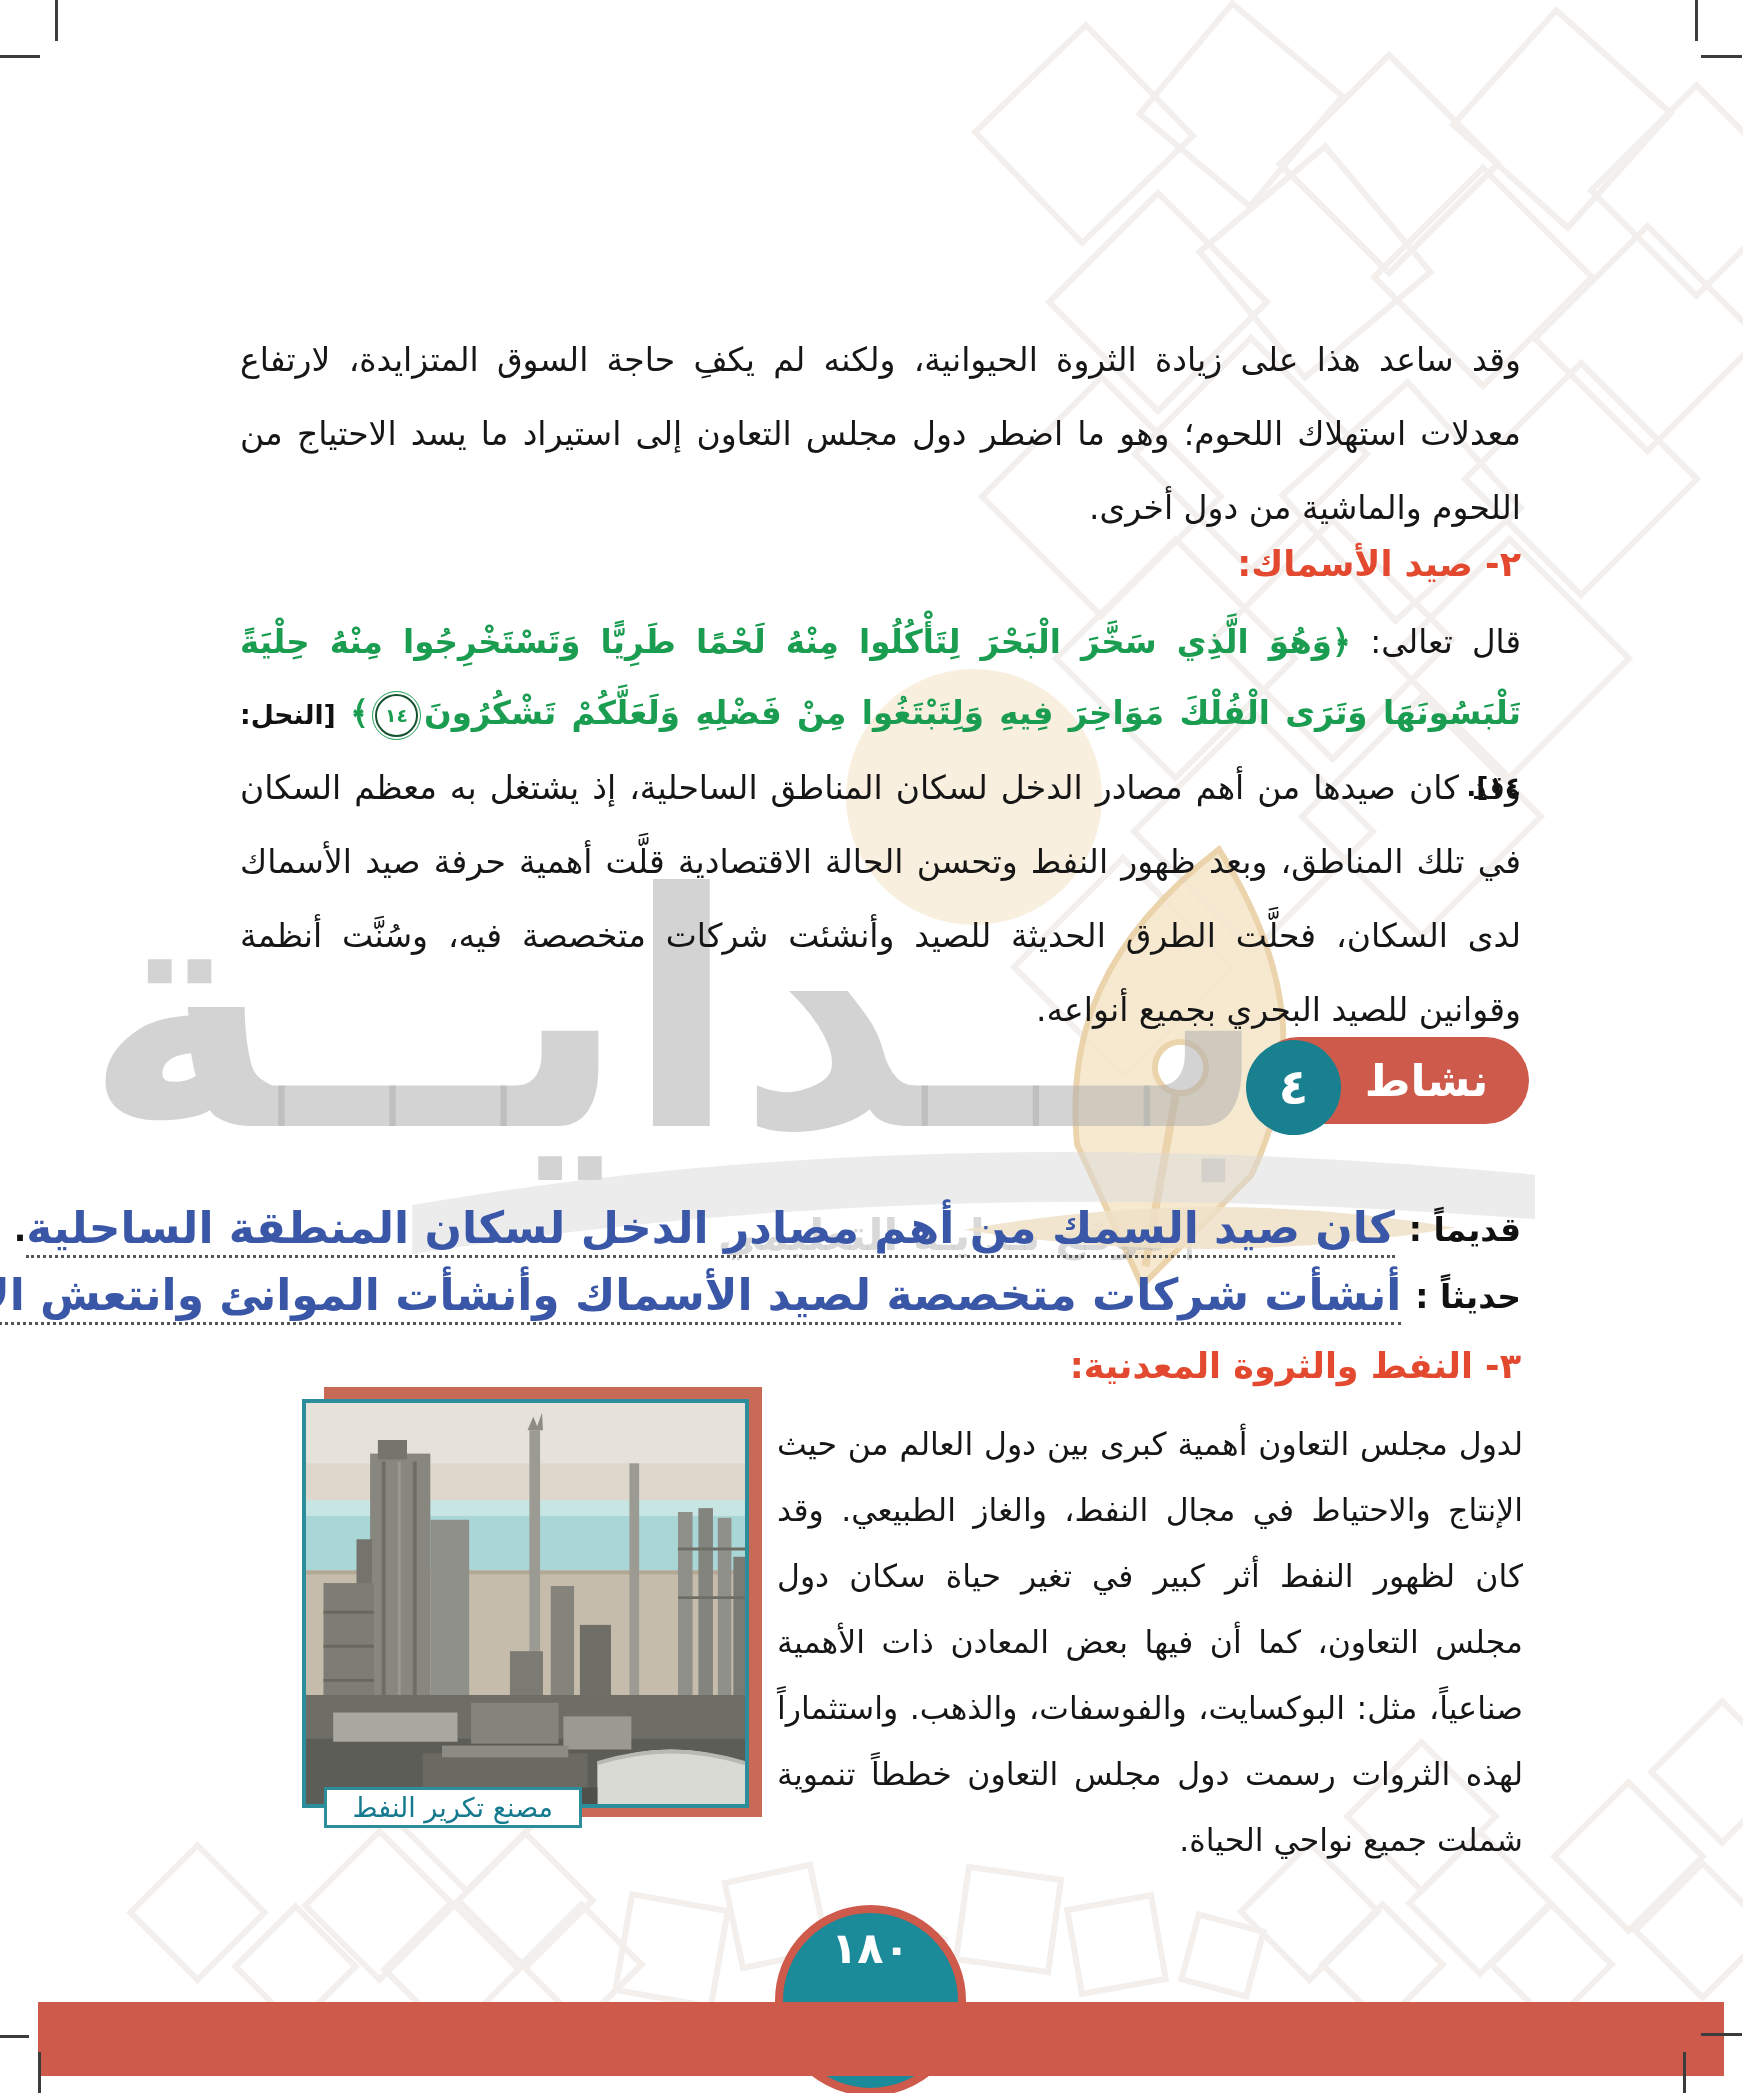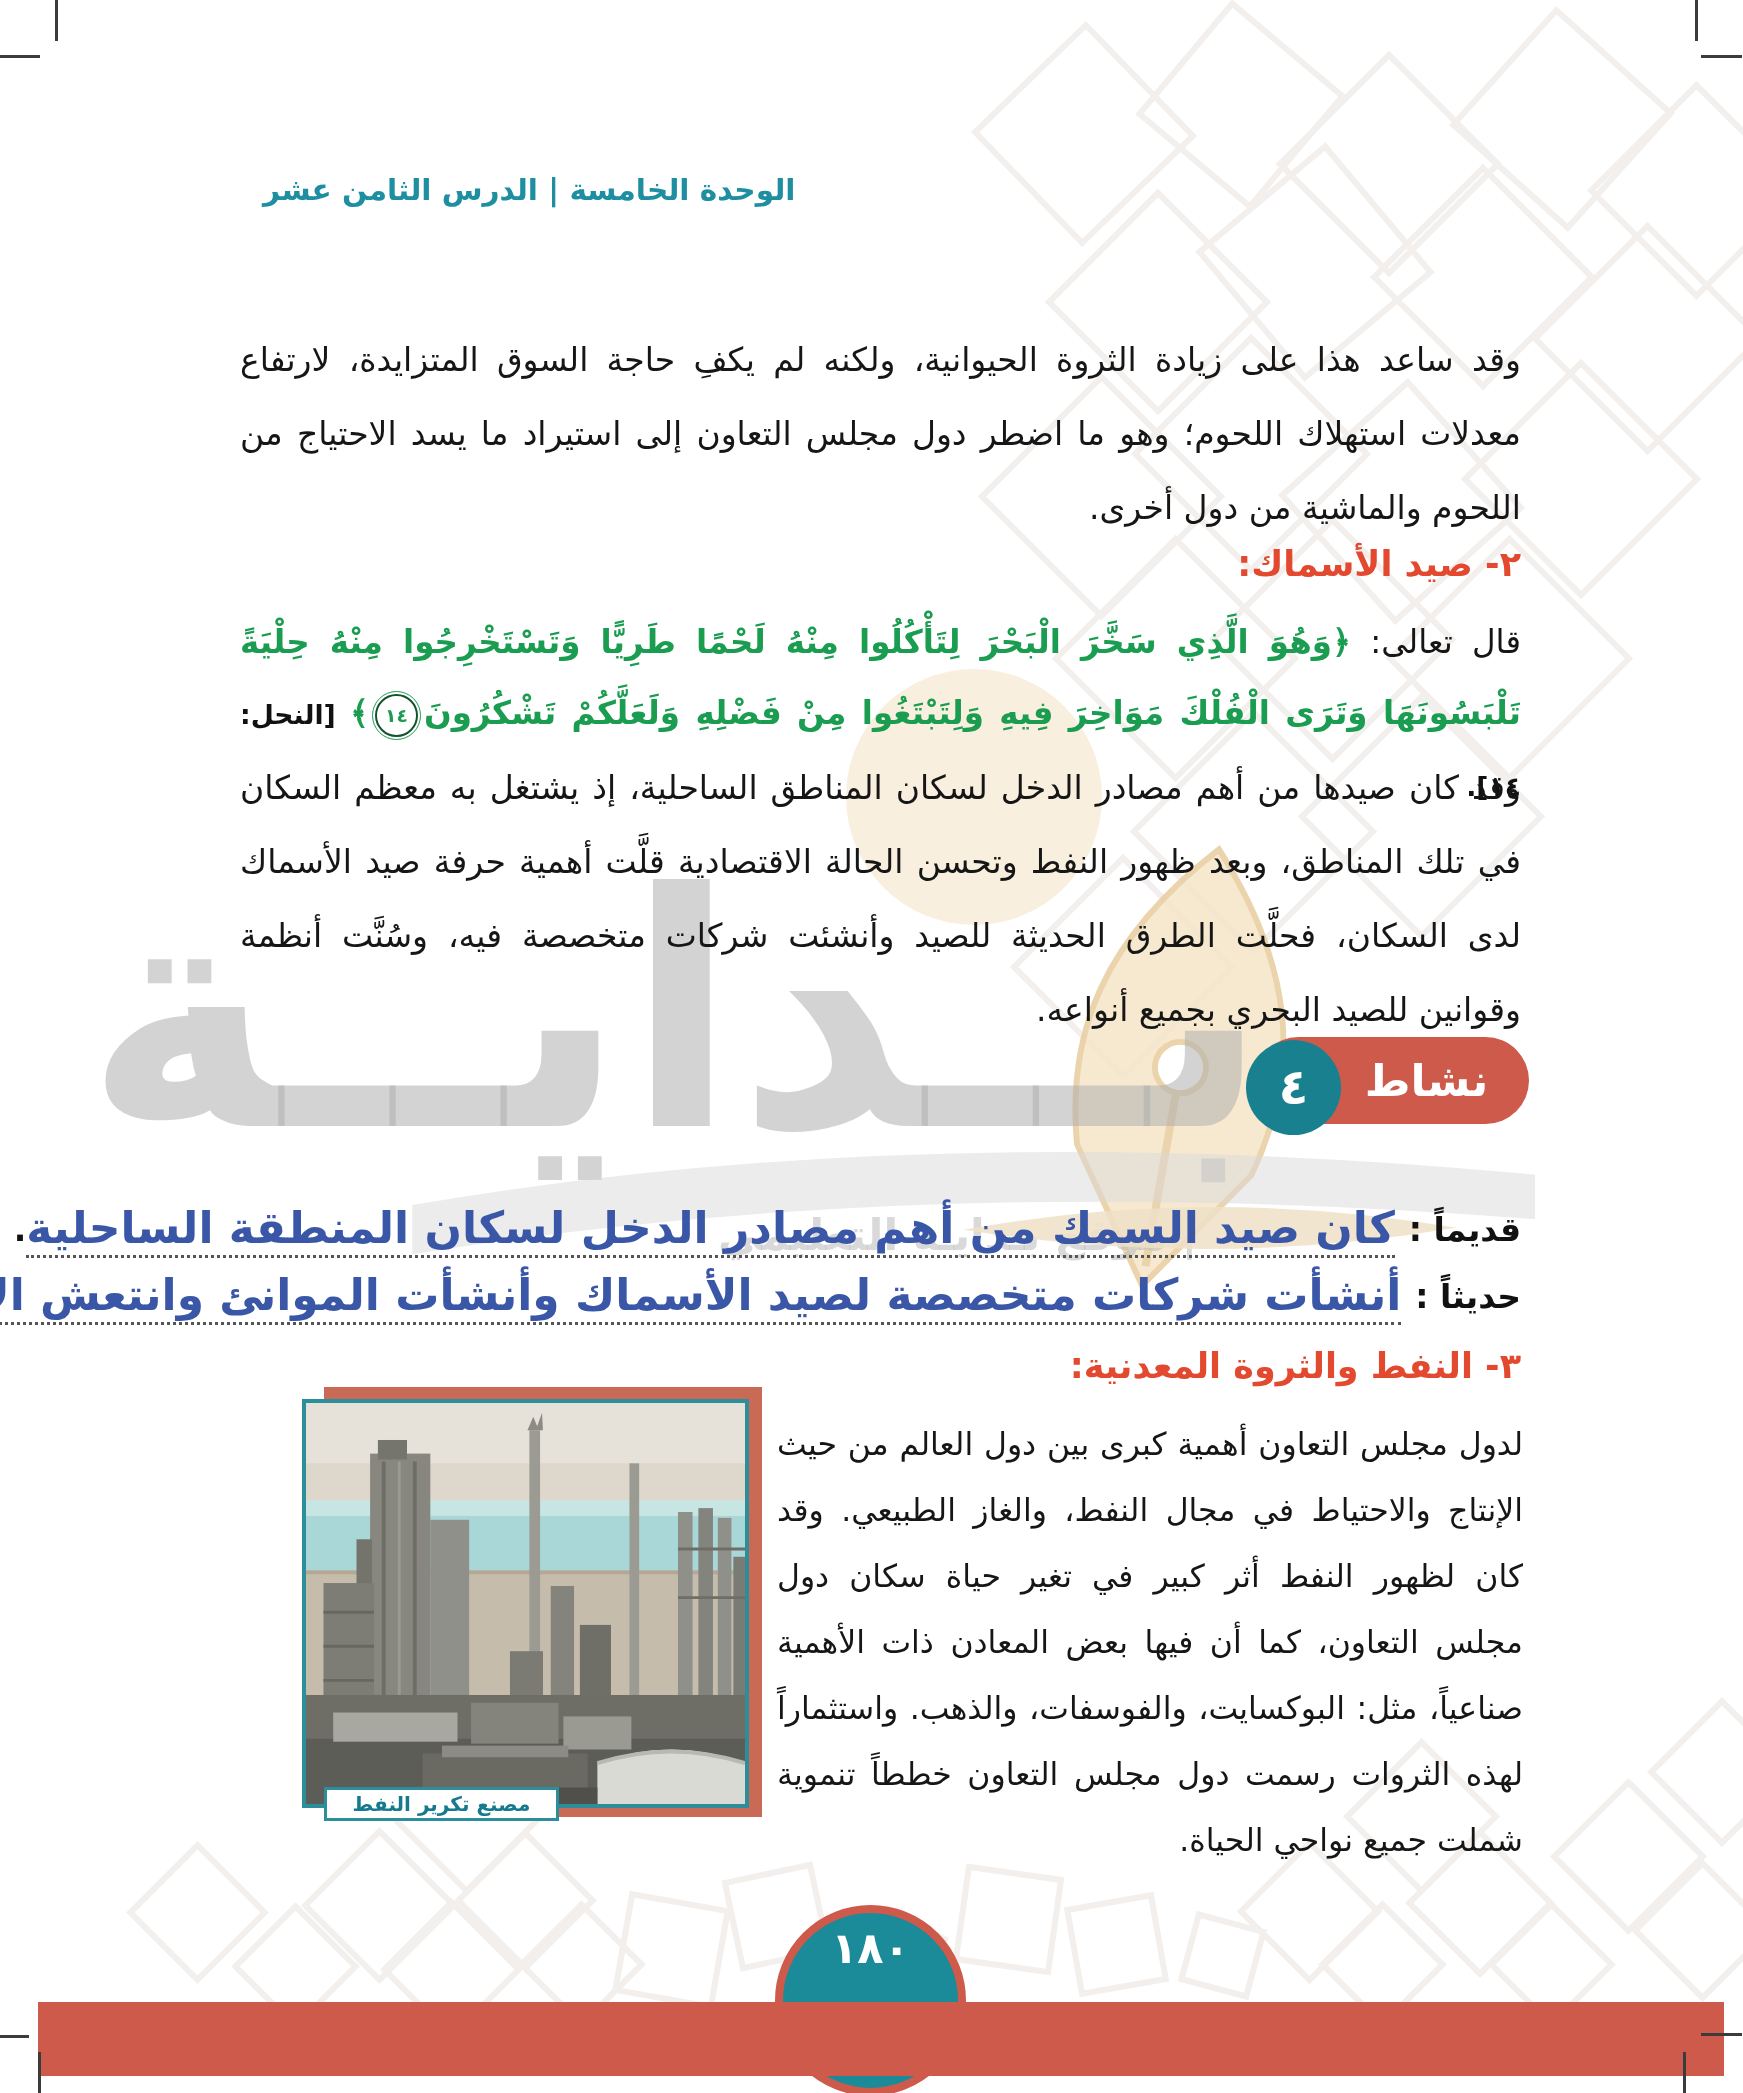--- a/index.html
+++ b/index.html
@@ -89,21 +89,21 @@
   }
   
   .photo-shadow{position:absolute;left:325px;top:1387px;width:438px;height:430px;background:#c96a57;z-index:1;}
   .photo-frame{
     position:absolute;left:303px;top:1399px;width:447px;height:409px;z-index:2;
     border:4.9px solid #2d8e9b;box-sizing:border-box;background:#e8e4dc;
   }
   .photo-frame svg{display:block;width:100%;height:100%;}
   .photo-caption{
     position:absolute;left:325px;top:1787px;z-index:3;background:#fff;border:3.9px solid #2d8e9b;
-    padding:2px 25.6px;color:#157a8d;font-size:20px;font-weight:bold;white-space:nowrap;
+    padding:2px 25.6px;color:#157a8d;font-size:27px;font-weight:normal;white-space:nowrap;
   }
   
   .page-circle{
     position:absolute;left:776px;top:1905px;width:191px;height:191px;border-radius:50%;
     background:#1b8a99;border:8.9px solid #cd5a4b;box-sizing:border-box;z-index:4;
   }
   .page-num{
     position:absolute;left:776px;top:1923px;width:191px;z-index:6;text-align:center;
     color:#fff;font-size:43px;font-weight:bold;
   }
@@ -178,21 +178,20 @@
       <g transform="rotate(10 160 235)" opacity="0.9">
         <path d="M160 10 C 60 120 40 220 70 330 L 160 460 L 250 330 C 280 220 260 120 160 10 Z" fill="#f6e7cc" stroke="#e9cfa4" stroke-width="6"></path>
         <circle cx="160" cy="235" r="26" fill="#ffffff" stroke="#e9cfa4" stroke-width="6"></circle>
         <line x1="160" y1="261" x2="160" y2="440" stroke="#e9cfa4" stroke-width="8"></line>
       </g>
     </svg>
     <div class="wm-brand">بــدايــة</div>
     <div class="wm-site">| موقع بـدايـة التعليمي</div>
   </div>
 
-  <div class="page-header">الوحدة الخامسة | الدرس الثامن عشر</div>
 
   <div class="txt p1">وقد ساعد هذا على زيادة الثروة الحيوانية، ولكنه لم يكفِ حاجة السوق المتزايدة، لارتفاع معدلات استهلاك اللحوم؛ وهو ما اضطر دول مجلس التعاون إلى استيراد ما يسد الاحتياج من اللحوم والماشية من دول أخرى.</div>
 
   <div class="sec-head h2">٢- صيد الأسماك:</div>
 
   <div class="verse">
     <span>قال تعالى: </span><span class="green">﴿</span><span class="green">وَهُوَ الَّذِي سَخَّرَ الْبَحْرَ لِتَأْكُلُوا مِنْهُ لَحْمًا طَرِيًّا وَتَسْتَخْرِجُوا مِنْهُ حِلْيَةً تَلْبَسُونَهَا وَتَرَى الْفُلْكَ مَوَاخِرَ فِيهِ وَلِتَبْتَغُوا مِنْ فَضْلِهِ وَلَعَلَّكُمْ تَشْكُرُونَ</span><span class="rosette">١٤</span><span class="green">﴾</span> <span class="ref">[النحل: ١٤].</span>
   </div>
 
   <div class="txt p2">وقد كان صيدها من أهم مصادر الدخل لسكان المناطق الساحلية، إذ يشتغل به معظم السكان في تلك المناطق، وبعد ظهور النفط وتحسن الحالة الاقتصادية قلَّت أهمية حرفة صيد الأسماك لدى السكان، فحلَّت الطرق الحديثة للصيد وأنشئت شركات متخصصة فيه، وسُنَّت أنظمة وقوانين للصيد البحري بجميع أنواعه.</div>

